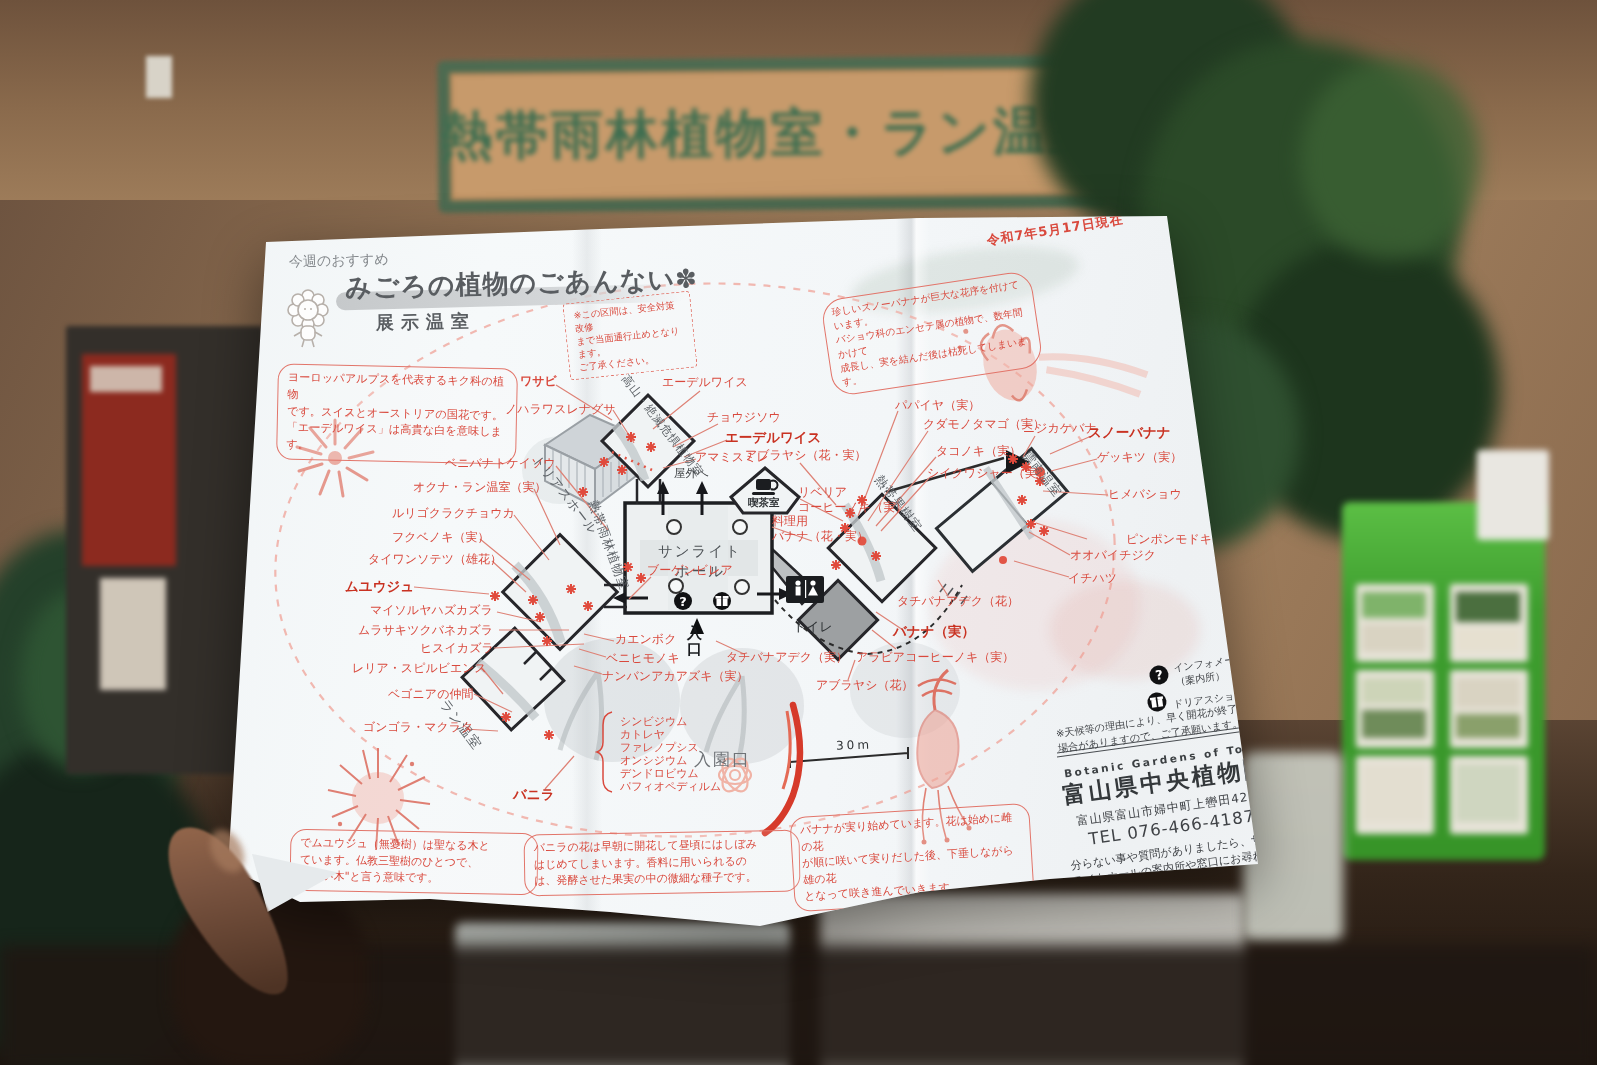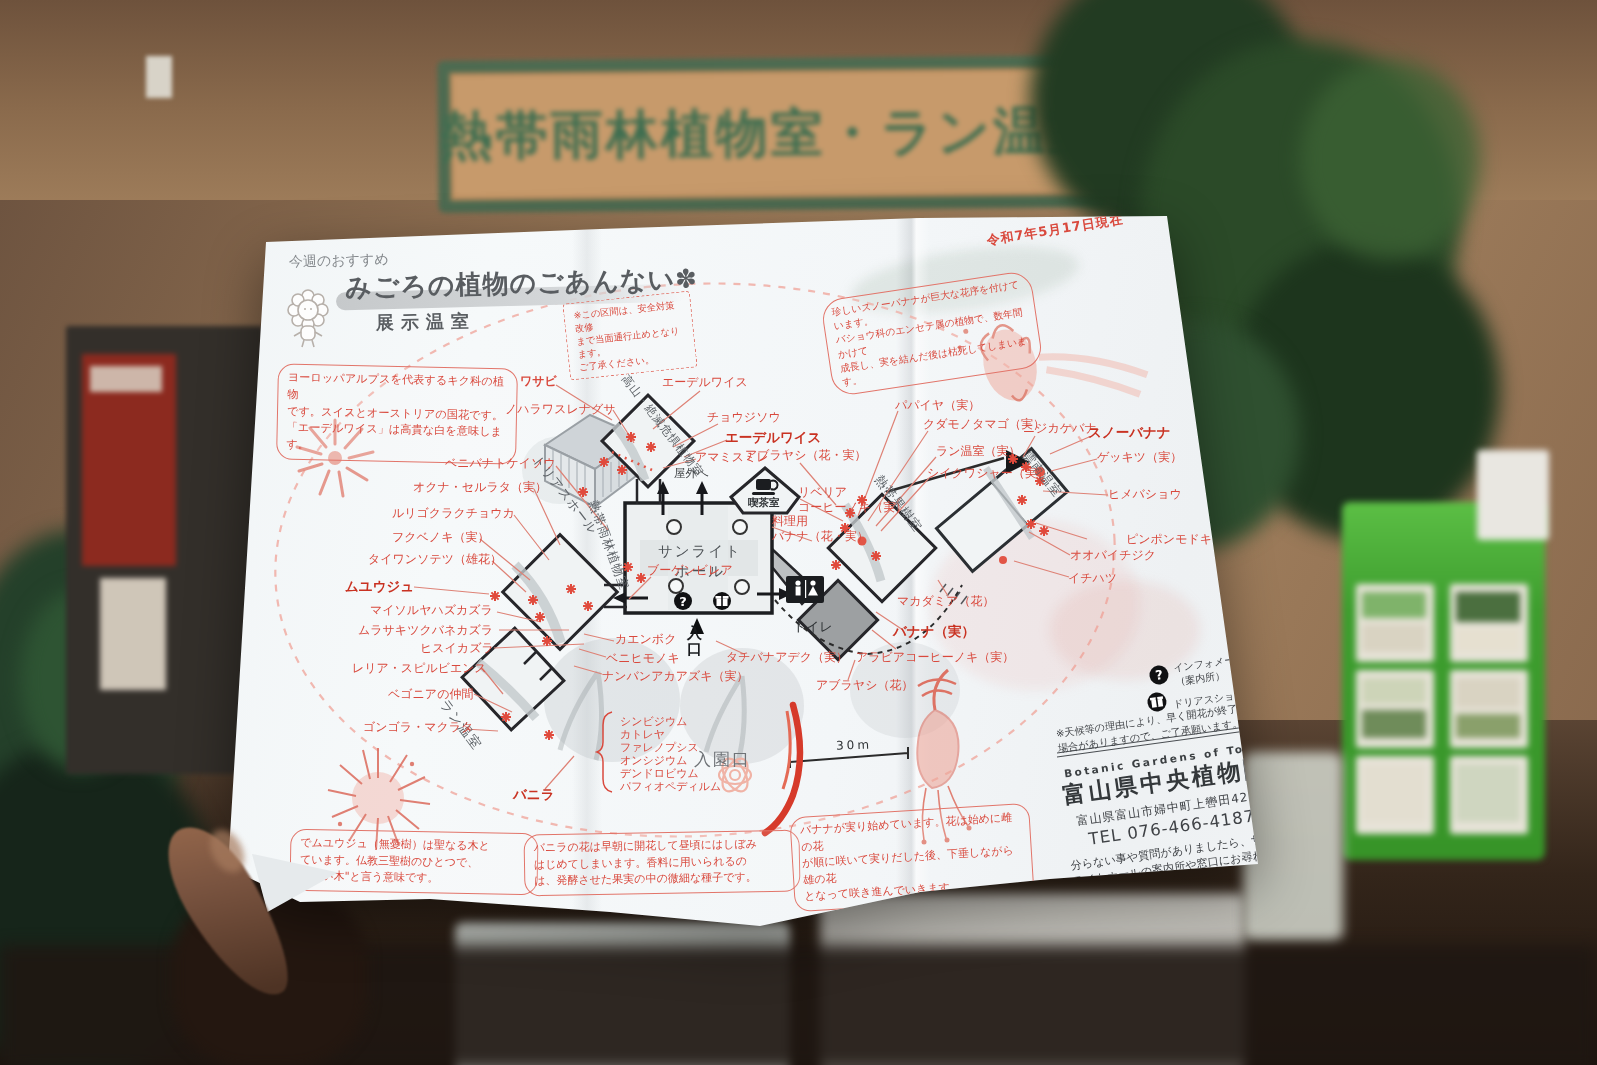--- a/index.html
+++ b/index.html
@@ -391,21 +391,21 @@
 
     <div class="dk" style="left:674px;top:466px;font-size:11.5px;color:#3a3d40;">屋外へ</div>
     <div class="dk entr" style="left:687px;top:626px;">入口</div>
     <div class="dk" style="left:694px;top:748px;font-size:17px;color:#6f7377;letter-spacing:2px;">入園口</div>
     <div class="dk" style="left:793px;top:618px;font-size:13px;">トイレ</div>
     <div class="dk" style="left:836px;top:738px;font-size:12px;letter-spacing:3px;transform:rotate(-2deg);">30m</div>
 
     <div class="pl" style="left:520px;top:374px;font-weight:bold;">ワサビ</div>
     <div class="pl" style="left:505px;top:402px;">ノハラワスレナグサ</div>
     <div class="pl" style="left:445px;top:456px;">ベニバナトケイソウ</div>
-    <div class="pl" style="left:413px;top:480px;">オクナ・セルラタ（実）</div>
+    <div class="pl" style="left:413px;top:480px;">オクナ・ラン温室（実）</div>
     <div class="pl" style="left:392px;top:506px;">ルリゴクラクチョウカ</div>
     <div class="pl" style="left:392px;top:530px;">フクベノキ（実）</div>
     <div class="pl" style="left:368px;top:552px;">タイワンソテツ（雄花）</div>
     <div class="pl plb" style="left:345px;top:578px;">ムユウジュ</div>
     <div class="pl" style="left:370px;top:603px;">マイソルヤハズカズラ</div>
     <div class="pl" style="left:358px;top:623px;">ムラサキツクバネカズラ</div>
     <div class="pl" style="left:420px;top:641px;">ヒスイカズラ</div>
     <div class="pl" style="left:352px;top:661px;">レリア・スピルビエンス</div>
     <div class="pl" style="left:388px;top:687px;">ベゴニアの仲間</div>
     <div class="pl" style="left:363px;top:720px;">ゴンゴラ・マクラタ</div>
@@ -422,30 +422,30 @@
 バナナ（花・実）</div>
     <div class="pl" style="left:647px;top:563px;">ブーゲンビレア</div>
     <div class="pl" style="left:615px;top:632px;">カエンボク</div>
     <div class="pl" style="left:606px;top:651px;">ベニヒモノキ</div>
     <div class="pl" style="left:602px;top:669px;">ナンバンアカアズキ（実）</div>
     <div class="pl" style="left:726px;top:650px;">タチバナアデク（実）</div>
     <div class="pl" style="left:816px;top:678px;">アブラヤシ（花）</div>
 
     <div class="pl" style="left:895px;top:398px;">パパイヤ（実）</div>
     <div class="pl" style="left:923px;top:417px;">クダモノタマゴ（実）</div>
-    <div class="pl" style="left:936px;top:444px;">ラン温室（実）</div>
+    <div class="pl" style="left:936px;top:444px;">タコノキ（実）</div>
     <div class="pl" style="left:927px;top:466px;">シイクワシャー（実）</div>
     <div class="pl" style="left:1023px;top:421px;">ニジカケバナ</div>
     <div class="pl plb" style="left:1088px;top:424px;">スノーバナナ</div>
     <div class="pl" style="left:1097px;top:450px;">ゲッキツ（実）</div>
     <div class="pl" style="left:1108px;top:487px;">ヒメバショウ</div>
     <div class="pl" style="left:1086px;top:532px;margin-left:40px;">ピンポンモドキ</div>
     <div class="pl" style="left:1070px;top:548px;">オオバイチジク</div>
     <div class="pl" style="left:1068px;top:571px;">イチハツ</div>
-    <div class="pl" style="left:897px;top:594px;">マカダミア（花）</div>
+    <div class="pl" style="left:897px;top:594px;">タチバナアデク（花）</div>
     <div class="pl plb" style="left:893px;top:623px;">バナナ（実）</div>
     <div class="pl" style="left:856px;top:650px;">アラビアコーヒーノキ（実）</div>
 
     <div class="orch" style="left:620px;top:716px;">シンビジウム</div>
     <div class="orch" style="left:620px;top:729px;">カトレヤ</div>
     <div class="orch" style="left:620px;top:742px;">ファレノプシス</div>
     <div class="orch" style="left:620px;top:755px;">オンシジウム</div>
     <div class="orch" style="left:620px;top:768px;">デンドロビウム</div>
     <div class="orch" style="left:620px;top:781px;text-align:right;">パフィオペディルム</div>
 

